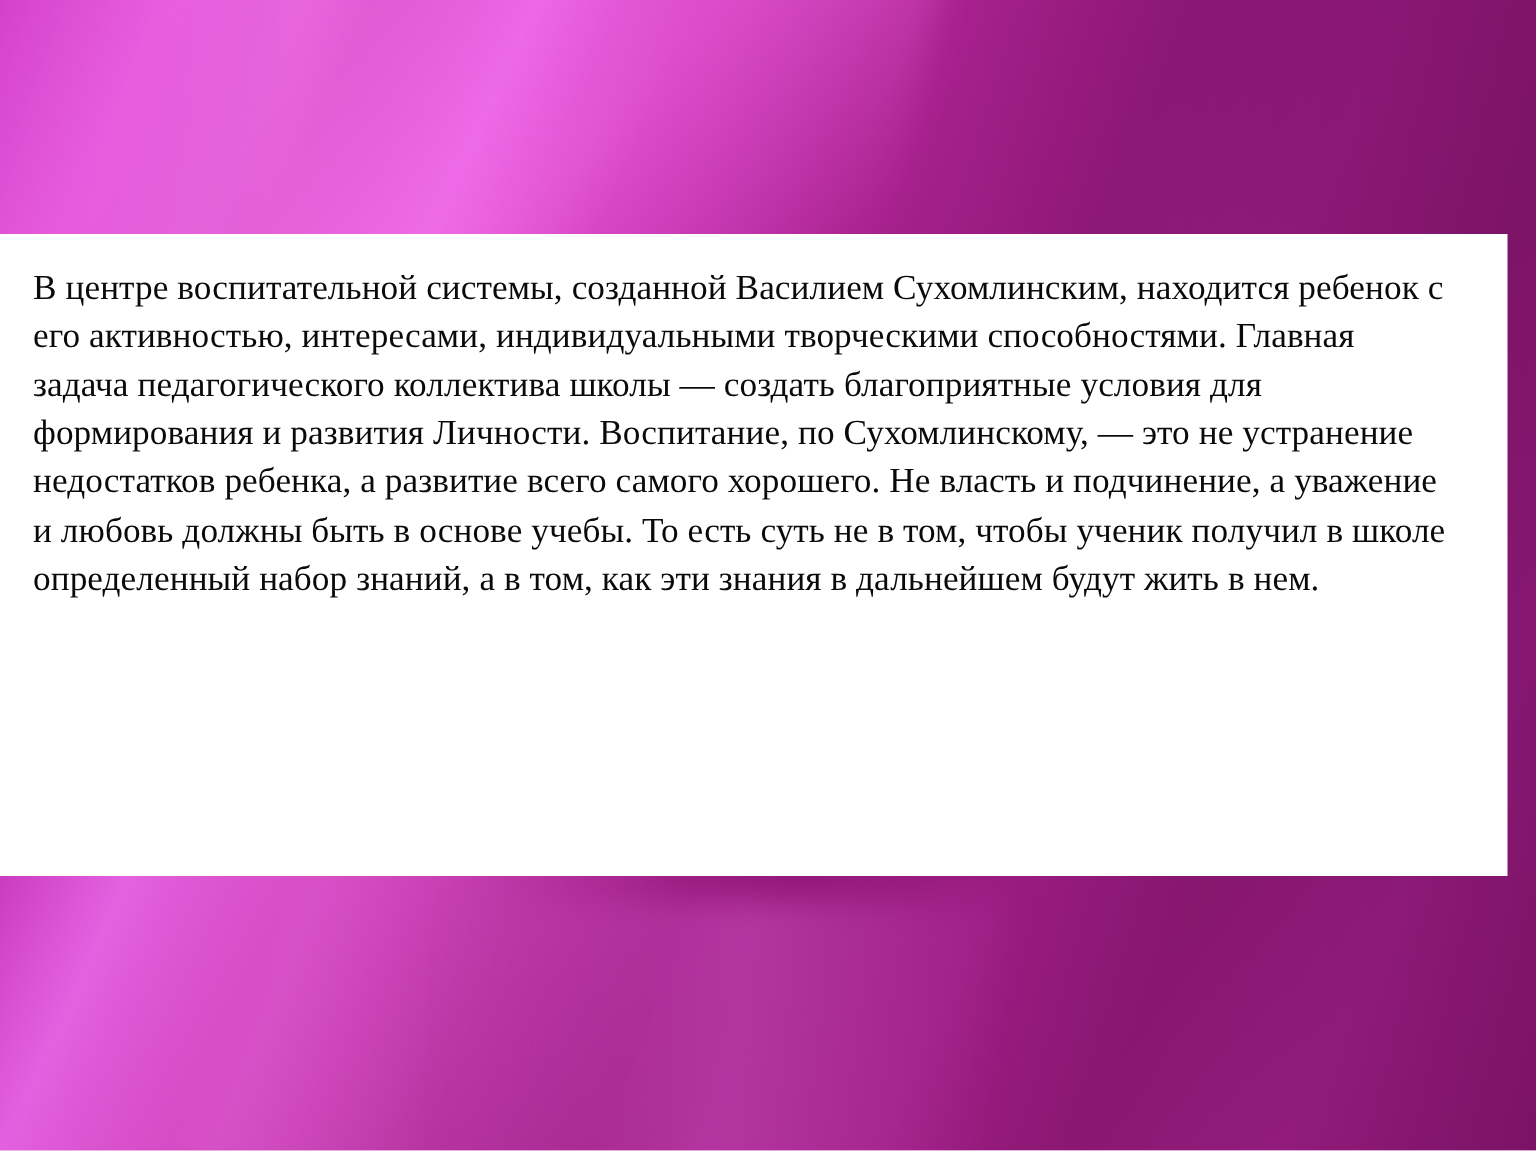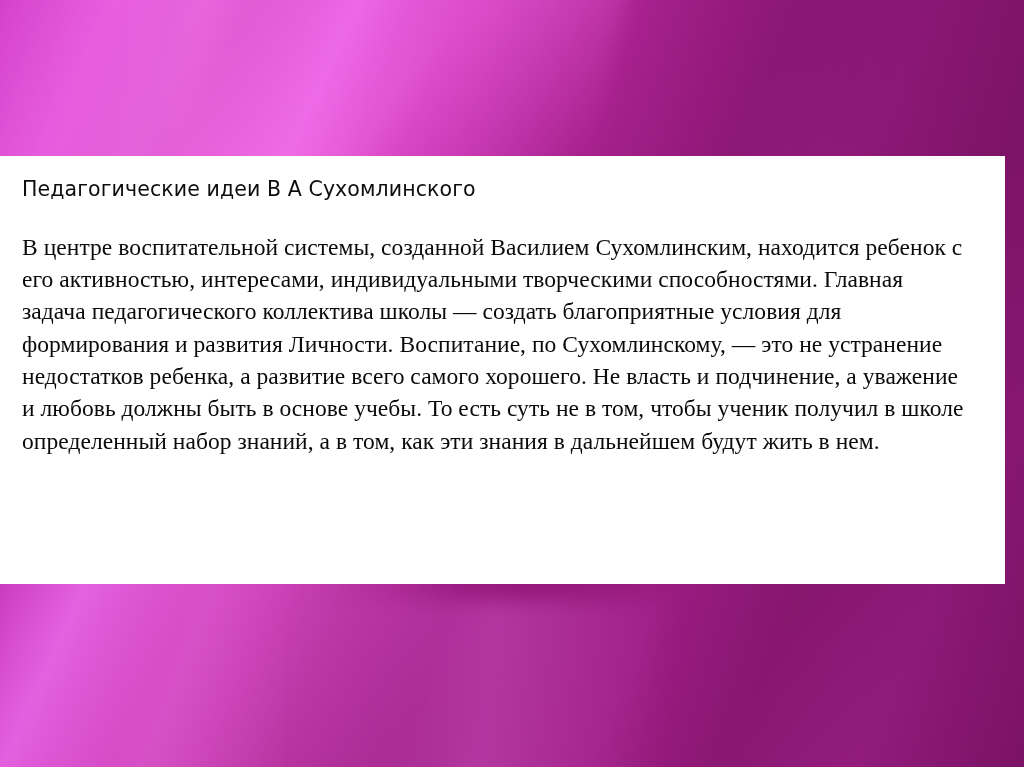--- a/index.html
+++ b/index.html
@@ -127,17 +127,16 @@
 <div class="slide">
   <div class="bg-base"></div>
   <div class="bg-streak-1"></div>
   <div class="bg-streak-2"></div>
   <div class="bg-streak-3"></div>
   <div class="bg-streak-4"></div>
   <div class="bg-dark-right"></div>
 
   <div class="content-card">
     <div class="card-inner">
-      <h1 class="doc-title">Педагогические идеи В А Сухомлинского</h1>
       <p class="doc-body">В центре воспитательной системы, созданной Василием Сухомлинским, находится ребенок с его активностью, интересами, индивидуальными творческими способностями. Главная задача педагогического коллектива школы — создать благоприятные условия для формирования и развития Личности. Воспитание, по Сухомлинскому, — это не устранение недостатков ребенка, а развитие всего самого хорошего. Не власть и подчинение, а уважение и любовь должны быть в основе учебы. То есть суть не в том, чтобы ученик получил в школе определенный набор знаний, а в том, как эти знания в дальнейшем будут жить в нем.</p>
     </div>
   </div>
 </div>
 
 </body></html>

